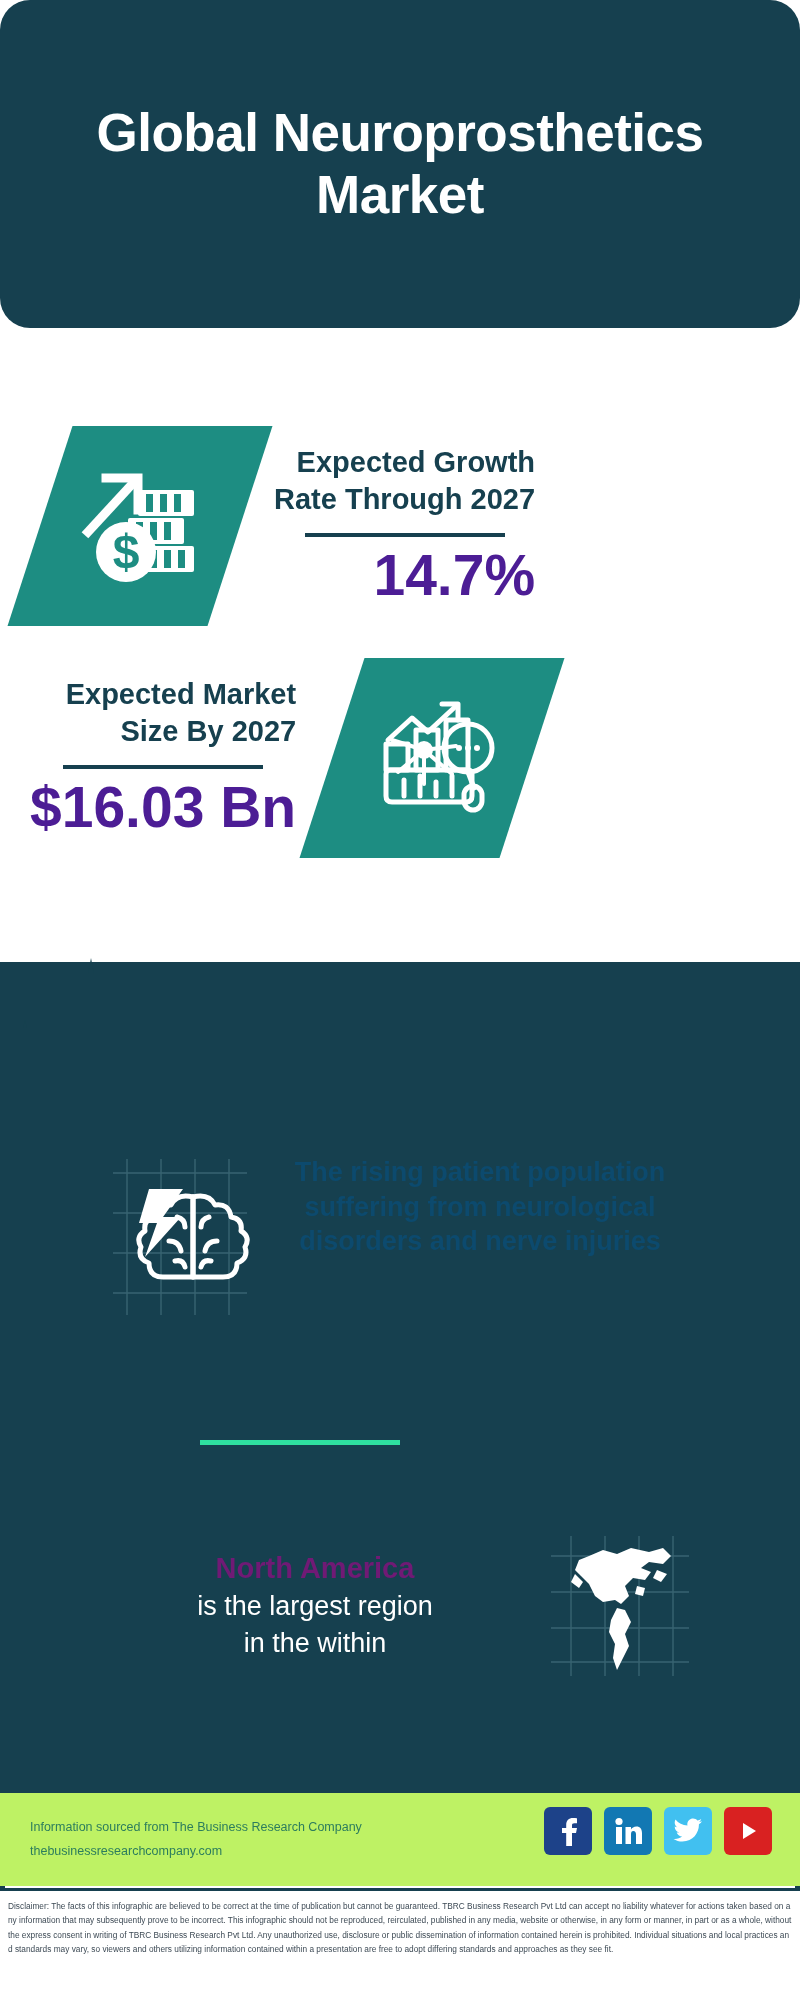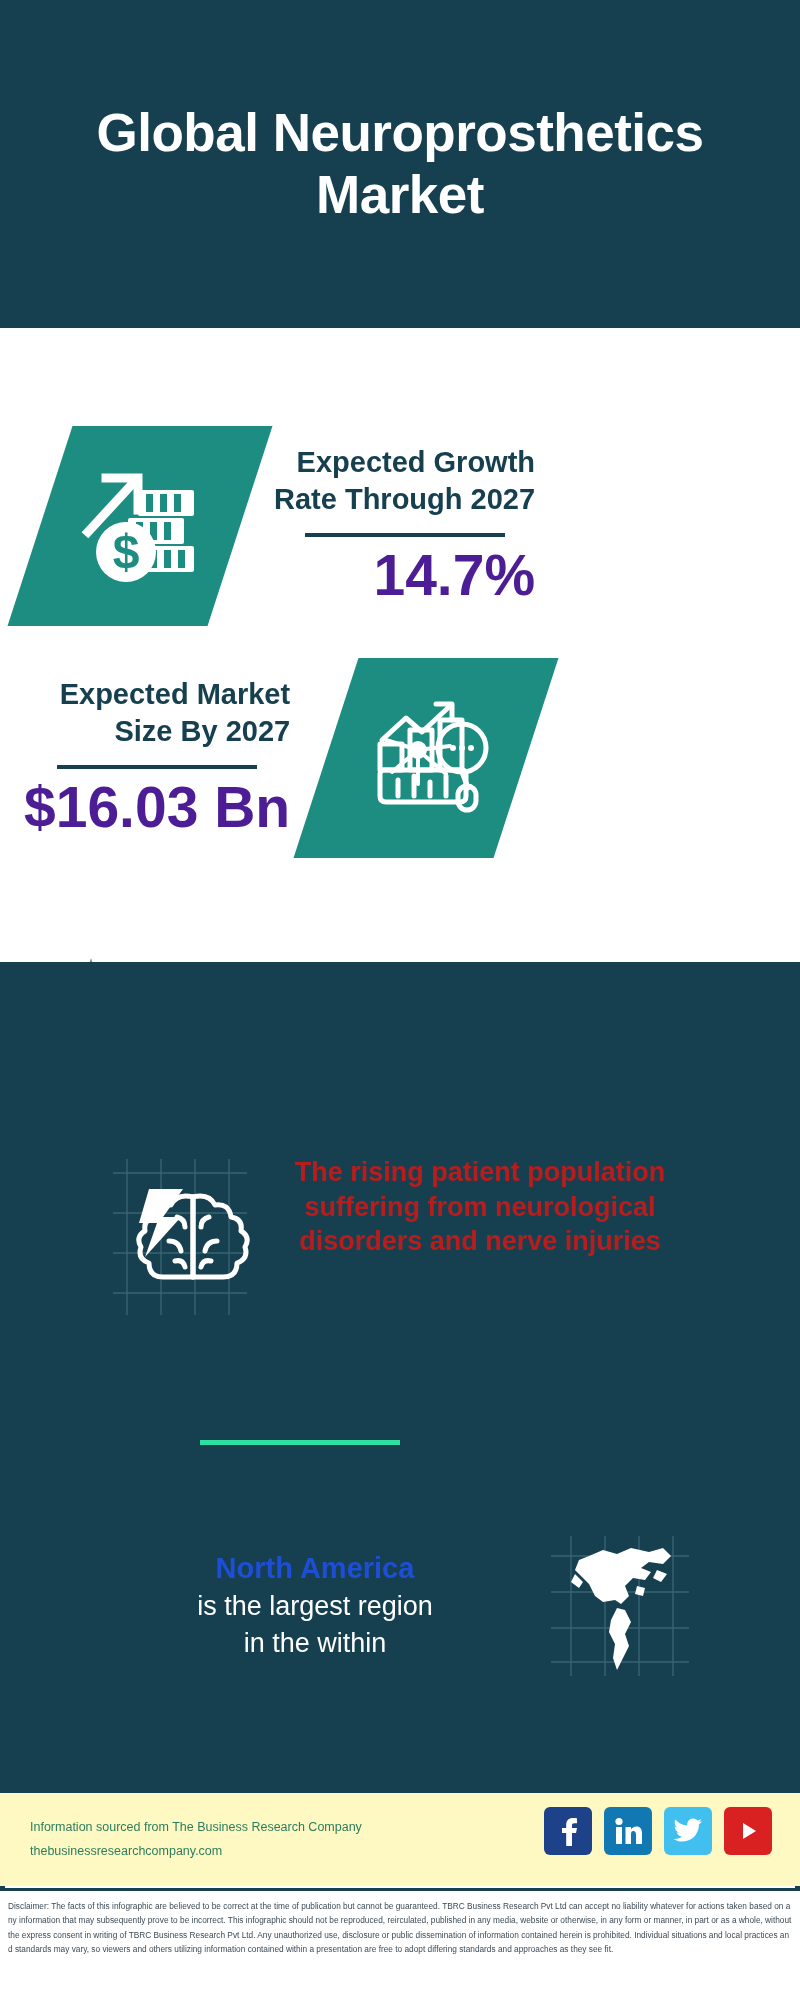--- a/index.html
+++ b/index.html
@@ -9,21 +9,21 @@
     background:#ffffff;
     position:relative;
     overflow:hidden;
   }
   .page { position:relative; width:800px; height:2000px; background:#fff; }
 
   
   .header {
     position:absolute; left:0; top:0; width:800px; height:328px;
     background:#16404f;
-    display:flex; align-items:center; justify-content:center;
+    display:flex; align-items:center; justify-content:center;border-radius:30px;
   }
   .header-title {
     color:#ffffff; font-weight:bold; font-size:53px; line-height:1.17;
     text-align:center; letter-spacing:-0.5px; padding:0 40px;
   }
 
   
   .mid { position:absolute; left:0; top:328px; width:800px; height:672px; background:#fff; }
 
   .stat-row { position:absolute; display:flex; align-items:center; }
@@ -40,21 +40,21 @@
   .stat-text { text-align:right; }
   .stat-label {
     color:#16404f; font-weight:bold; font-size:29px; line-height:1.3;
     white-space:pre-line;
   }
   .rule { height:4px; background:#16404f; margin:14px auto 6px auto; width:200px; }
   .stat-value { color:#4c1d95; font-weight:bold; font-size:57px; line-height:1.15; }
 
   
   #growth-row { left:40px; top:98px; width:720px; gap:34px; }
-  #size-row  { left:24px; top:330px; width:740px; gap:36px; }
+  #size-row  { left:30px; top:330px; width:740px; gap:36px; }
 
   
   .dark {
     position:absolute; left:0; top:880px; width:800px; height:910px;
     background:#16404f;
   }
   .skyline {
     position:absolute; left:0; top:958px; width:800px; height:130px;
     overflow:hidden; pointer-events:none;
   }
@@ -63,41 +63,41 @@
     position:absolute; left:0; top:880px; width:800px; height:82px; background:#fff;
   }
 
   .driver-block {
     position:absolute; left:0; top:1155px; width:800px;
     display:flex; align-items:flex-start; justify-content:center;
   }
   .grid-icon { position:relative; width:150px; height:165px; flex:0 0 150px; }
   .grid-bg { position:absolute; inset:0; }
   .driver-text { width:430px; text-align:center; margin-left:10px; }
-  .hl { color:#b91c1c; font-weight:bold; font-size:27px; line-height:1.28; display:block; }
+  .hl { color:#0c4a6e; font-weight:bold; font-size:27px; line-height:1.28; display:block; }
   .plain { color:#ffffff; font-size:27px; line-height:1.28; display:block; }
 
   .divider {
     position:absolute; left:200px; top:1440px; width:200px; height:5px;
     background:#2fe0a0;
   }
 
   .region-block {
     position:absolute; left:0; top:1530px; width:800px;
     display:flex; align-items:center; justify-content:center;
   }
   .region-text { width:420px; text-align:center; }
-  .region-name { color:#1d4ed8; font-weight:bold; font-size:29px; line-height:1.35; display:block; }
+  .region-name { color:#701a75; font-weight:bold; font-size:29px; line-height:1.35; display:block; }
   .region-sub { color:#ffffff; font-size:27px; line-height:1.35; display:block; }
   .map-icon { position:relative; width:150px; height:150px; flex:0 0 150px; margin-left:20px; }
 
   
   .footer {
     position:absolute; left:0; top:1790px; width:800px; height:96px;
-    background:#fef9c3;
+    background:#bef264;
     border-top:3px solid #16404f;
     display:flex; align-items:center;
   }
   .footer-text { margin-left:30px; color:#2c7d5d; font-size:12.5px; line-height:1.85; }
   .socials { position:absolute; right:28px; top:14px; display:flex; gap:12px; }
   .sicon { width:48px; height:48px; border-radius:6px; display:flex; align-items:center; justify-content:center; }
   .s-fb { background:#1d4289; }
   .s-li { background:#1278b3; }
   .s-tw { background:#41c0f0; }
   .s-yt { background:#d92121; }

